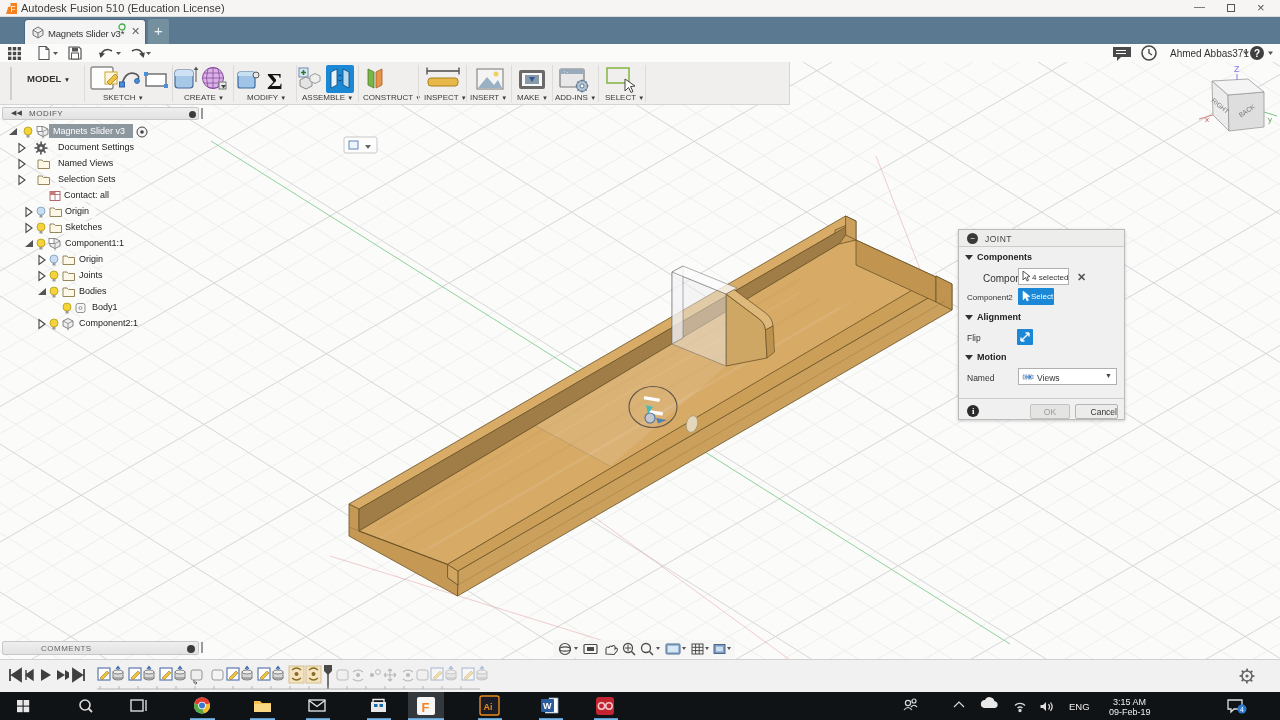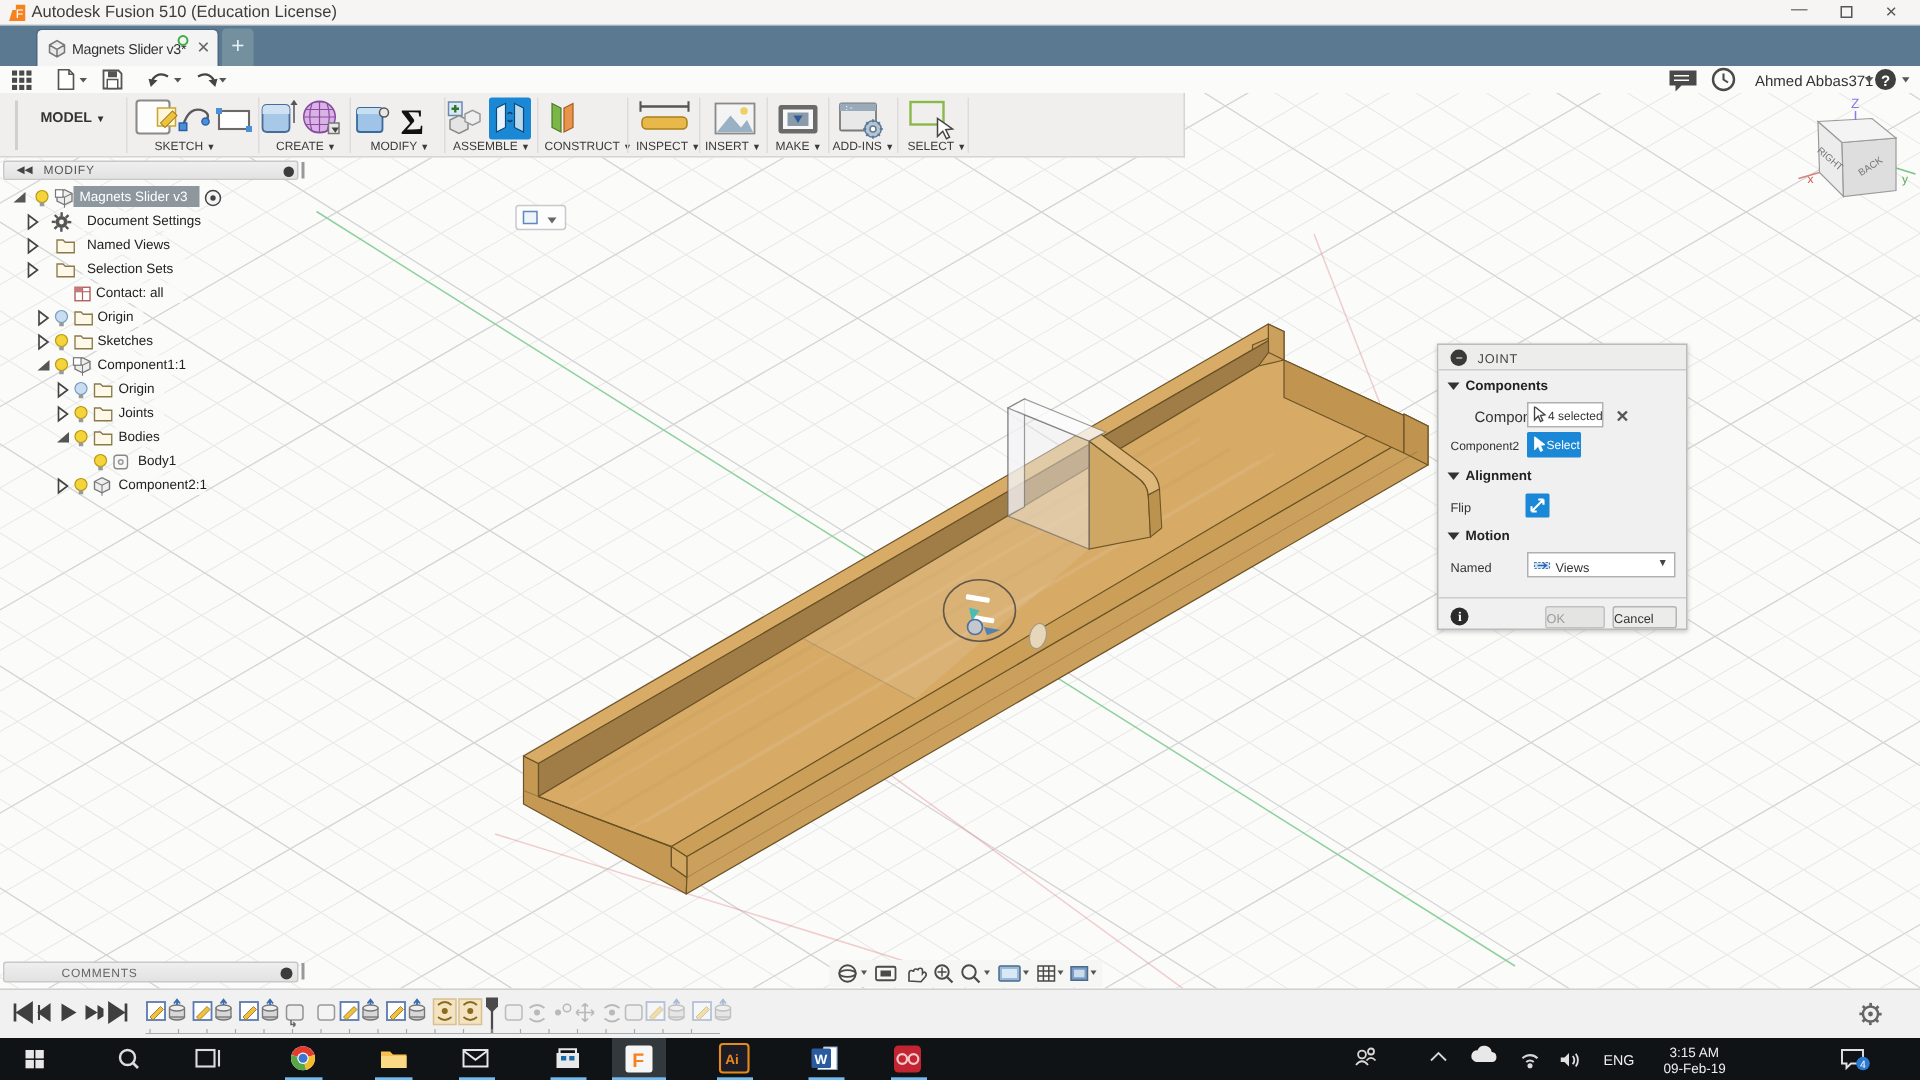--- a/index.html
+++ b/index.html
@@ -622,15 +622,15 @@
   <svg width="12" height="12" style="position:absolute;left:3px;top:2px">
         <rect x="1" y="4" width="10" height="4" fill="#cfe2f3" stroke="#4a78b0" stroke-width="0.8" stroke-dasharray="1.5,1"></rect>
         <path d="M3,6 h6 M7,4.5 l2,1.5 -2,1.5" stroke="#2a68b0" stroke-width="1" fill="none"></path>
       </svg>
   <span style="position:absolute;left:18px;top:4px;font-size:8.5px">Views</span>
   <span style="position:absolute;right:4px;top:3px;font-size:7px;color:#444">▼</span>
  </div>
  <div style="position:absolute;left:0;top:168px;width:165px;height:1px;background:#ccc"></div>
  <span style="position:absolute;left:8px;top:175px;width:12px;height:12px;border-radius:50%;background:#2a2a2a"></span>
  <span style="position:absolute;left:13px;top:176px;color:#fff;font-size:9px;font-weight:bold;font-family:'Liberation Serif',serif">i</span>
- <div style="position:absolute;left:71px;top:174px;width:40px;height:15px;background:#e4e4e3;border:1px solid #c2c2c2;border-radius:2px;text-align:left;font-size:8.5px;color:#9a9a9a;line-height:14px">OK</div>
- <div style="position:absolute;left:116px;top:174px;width:43px;height:15px;background:#ececeb;border:1px solid #b5b5b5;border-radius:2px;text-align:left;font-size:8.5px;color:#333;line-height:14px">Cancel</div>
+ <div style="position:absolute;left:71px;top:174px;width:40px;height:15px;background:#e4e4e3;border:1px solid #c2c2c2;border-radius:2px;text-align:center;font-size:8.5px;color:#9a9a9a;line-height:14px">OK</div>
+ <div style="position:absolute;left:116px;top:174px;width:43px;height:15px;background:#ececeb;border:1px solid #b5b5b5;border-radius:2px;text-align:right;font-size:8.5px;color:#333;line-height:14px">Cancel</div>
 </div>
 
 </body></html>

